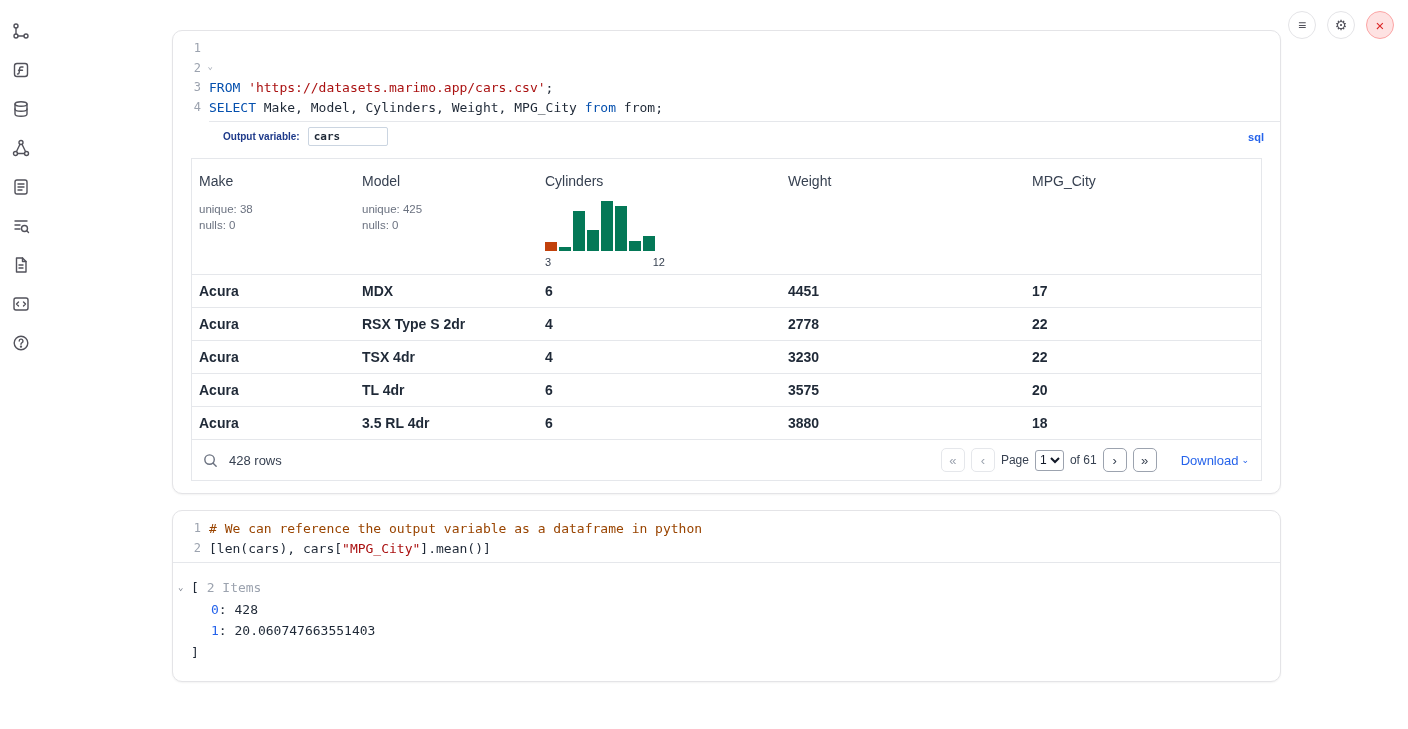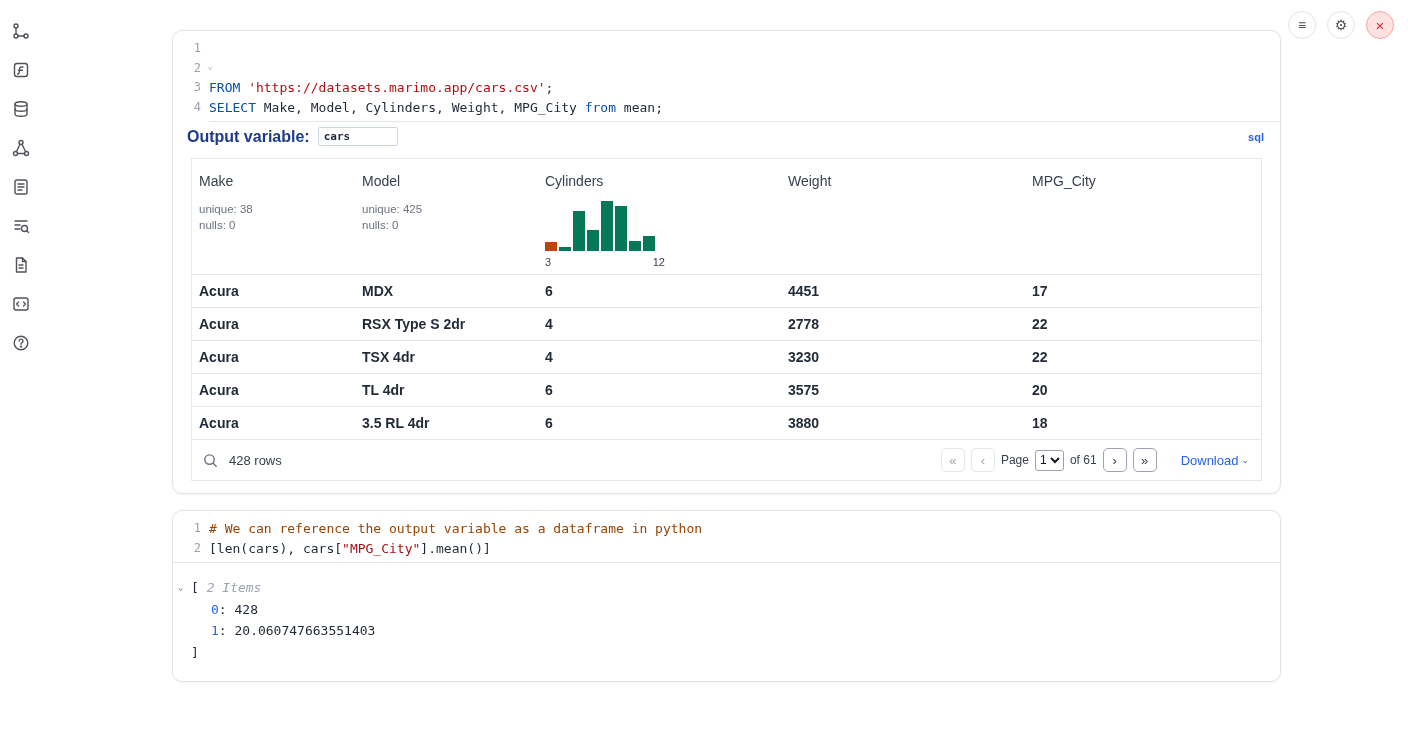--- a/index.html
+++ b/index.html
@@ -24,27 +24,27 @@
   
   .code-area { padding:8px 0 4px 0; }
   .code-line { display:flex; font-family:"DejaVu Sans Mono",monospace; font-size:13px; line-height:19.5px; }
   .gutter { width:36px; flex:none; text-align:right; color:#9ca3af; font-size:12px; padding-right:8px; position:relative; }
   .fold { position:absolute; right:-4px; top:3px; font-size:9px; color:#9ca3af; line-height:1; }
   .code-text { white-space:pre; }
   .tk-p  { color:#1f2937; }
   .tk-kw { color:#0550ae; }
   .tk-comment { color:#994400; }
   .tk-str { color:#aa1111; }
-  .tk-meta { color:#9ca3af; font-style:italic; }
+  .tk-meta { color:#9ca3af; }
   .tk-key { color:#2563eb; }
   .code-divider { border-top:1px solid #e5e7eb; margin-left:36px; }
 
   
   .outvar-row { display:flex; align-items:center; padding:5px 16px 6px 14px; }
-  .outvar-label { font-size:16px; font-weight:700; color:#1e3a8a; margin-right:8px; }
+  .outvar-label { font-size:10px; font-weight:700; color:#1e3a8a; margin-right:8px;margin-left:36px; }
   .outvar-input { width:80px; height:19px; border:1px solid #cbd5e1; border-radius:2px; font:700 11px "DejaVu Sans Mono",monospace; color:#1f2937; padding:0 5px; }
   .lang-badge { margin-left:auto; font-size:11px; font-weight:600; color:#2563eb; }
 
   
   .table-card { margin:6px 18px 12px 18px; border:1px solid #e5e7eb; }
   .t-grid { display:grid; grid-template-columns:163px 183px 243px 244px 1fr; padding-left:7px; }
   .t-head { padding-top:14px; padding-bottom:6px; }
   .t-name { font-size:14px; color:#374151; }
   .t-stats { margin-top:12px; font-size:11.5px; color:#6b7280; line-height:16px; }
   .hist { margin-top:12px; }
@@ -164,21 +164,21 @@
         </div>
         <div class="code-line">
           <div class="gutter"><span>2</span><span class="fold">⌄</span></div>
         </div>
         <div class="code-line">
           <div class="gutter"><span>3</span></div>
           <div class="code-text"><span class="tk-kw">FROM</span><span class="tk-p"> </span><span class="tk-str">'https://datasets.marimo.app/cars.csv'</span><span class="tk-p">;</span></div>
         </div>
         <div class="code-line">
           <div class="gutter"><span>4</span></div>
-          <div class="code-text"><span class="tk-kw">SELECT</span><span class="tk-p"> Make, Model, Cylinders, Weight, MPG_City </span><span class="tk-kw">from</span><span class="tk-p"> mean;</span></div>
+          <div class="code-text"><span class="tk-kw">SELECT</span><span class="tk-p"> Make, Model, Cylinders, Weight, MPG_City </span><span class="tk-kw">from</span><span class="tk-p"> from;</span></div>
         </div>
       </div>
     <div class="code-divider"></div>
     <div class="outvar-row">
       <span class="outvar-label">Output variable:</span>
       <input class="outvar-input" value="cars" style="">
       <span class="lang-badge">sql</span>
     </div>
 
     <div class="table-card">

